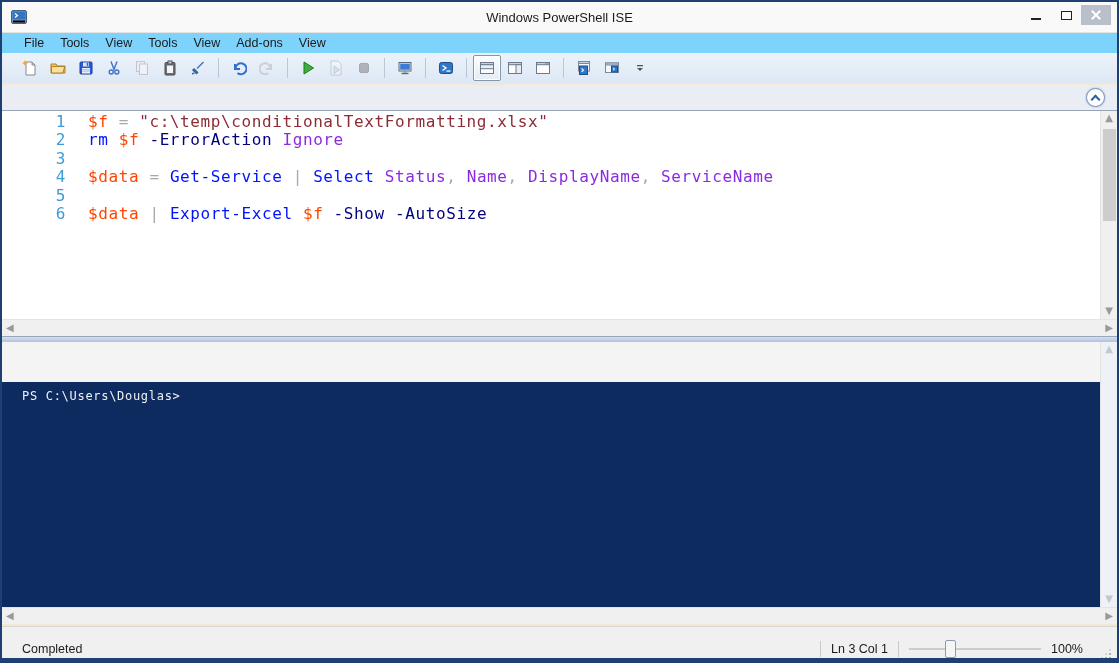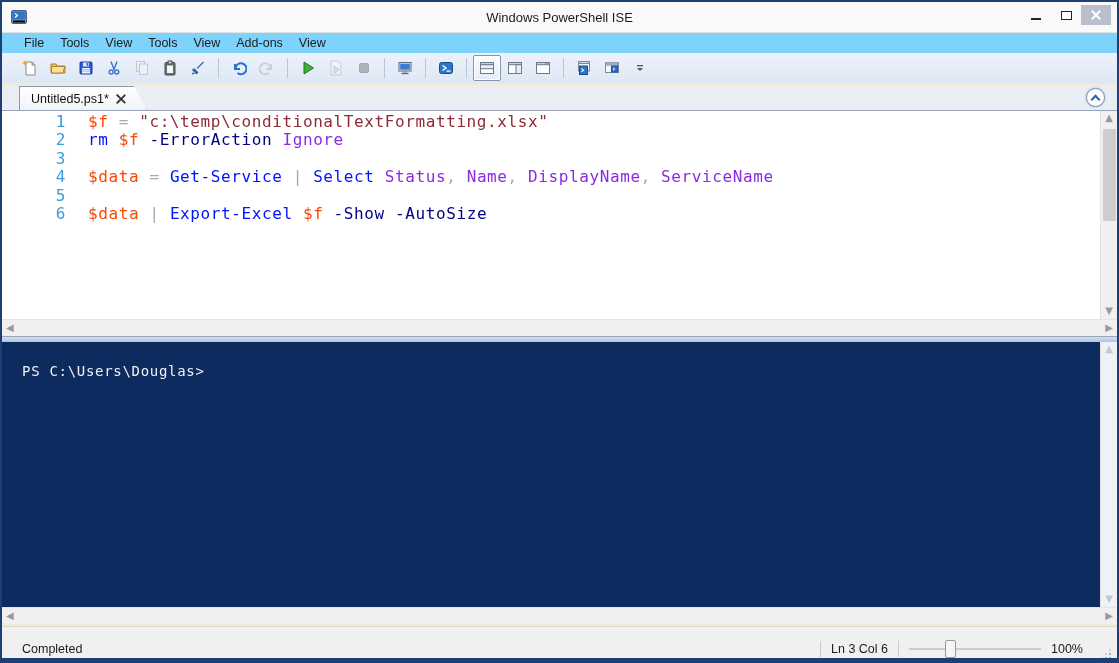--- a/index.html
+++ b/index.html
@@ -58,21 +58,21 @@
 
   
   .vscroll{width:17px;flex:none;background:#f0f0f0;display:flex;flex-direction:column;align-items:center;border-left:1px solid #e2e2e2;}
   .vthumb{width:13px;height:92px;background:#cdcdcd;margin-top:3px;}
   .arr{color:#9a9a9a;font-size:10px;line-height:14px;height:15px;font-family:"DejaVu Sans",sans-serif;}
   .hscroll{height:17px;flex:none;background:#f0f0f0;display:flex;align-items:center;justify-content:space-between;padding:0 4px;border-top:1px solid #e4e4e4;}
   .splitter{height:6px;flex:none;background:linear-gradient(#d4e0f1,#aec2e0);border-top:1px solid #9aa7b8;}
 
   
   .console{height:265px;flex:none;display:flex;}
-  .console-text{flex:1;color:var(--console-fg,#f1f1f4);font-family:"DejaVu Sans Mono",monospace;font-size:14px;letter-spacing:.7px;padding:21px 0 0 20px;background:var(--console-bg,#0D2B5E);}
+  .console-text{flex:1;color:var(--console-fg,#f1f1f4);font-family:"DejaVu Sans Mono",monospace;font-size:12px;letter-spacing:.7px;padding:7px 0 0 20px;background:var(--console-bg,#0D2B5E);margin-top:40px;}
   .console .vscroll{background:#eef1f5;}
   .console .arr{color:#c2c8cf;}
 
   
   .statusbar{height:32px;flex:none;background:#f0f0f0;border-top:1px solid #d6d6d6;display:flex;align-items:center;font-size:12.5px;color:#1b1b1b;padding:12px 4px 0 20px;}
   .sb-right{margin-left:auto;display:flex;align-items:center;gap:10px;}
   .sb-sep{width:1px;height:16px;background:#c9c9c9;}
   .slider{position:relative;width:132px;height:20px;}
   .slider-track{position:absolute;left:0;right:0;top:9px;height:2px;background:#c9ccd1;}
   .slider-thumb{position:absolute;left:36px;top:1px;width:11px;height:18px;background:#f5f5f5;border:1px solid #8f9bab;border-radius:2px;}
@@ -298,24 +298,20 @@
           <svg width="12" height="16" viewBox="0 0 12 16">
             <rect x="3" y="5" width="6" height="1.3" fill="#555"></rect>
             <path d="M3 8l3 3 3-3z" fill="#555"></path>
           </svg>
         </span>
       </button>
     </div>
   <div class="cream-line"></div>
 
   <div class="tabstrip">
-    <div class="tab">
-      <span>Untitled5.ps1*</span>
-      <span class="tab-close"></span>
-    </div>
     <div class="collapse-btn">
       <span class="chev-up"></span>
     </div>
   </div>
 
   <div class="editor">
     <div class="editor-body" id="editor-body"><div class="code-row"><span class="lineno" style="color: rgb(62, 156, 214);">1</span><span class="code-text"><span style="color: rgb(255, 69, 0);">$f</span><span style="color: rgb(169, 169, 169);"> = </span><span style="color: rgb(142, 42, 53);">"c:\temp\conditionalTextFormatting.xlsx"</span></span></div><div class="code-row"><span class="lineno" style="color: rgb(62, 156, 214);">2</span><span class="code-text"><span style="color: rgb(0, 18, 255);">rm</span><span style="color: rgb(255, 69, 0);"> $f</span><span style="color: rgb(0, 0, 128);"> -ErrorAction</span><span style="color: rgb(138, 43, 226);"> Ignore</span></span></div><div class="code-row"><span class="lineno" style="color: rgb(62, 156, 214);">3</span><span class="code-text"></span></div><div class="code-row"><span class="lineno" style="color: rgb(62, 156, 214);">4</span><span class="code-text"><span style="color: rgb(255, 69, 0);">$data</span><span style="color: rgb(169, 169, 169);"> = </span><span style="color: rgb(0, 18, 255);">Get-Service</span><span style="color: rgb(169, 169, 169);"> | </span><span style="color: rgb(0, 18, 255);">Select</span><span style="color: rgb(138, 43, 226);"> Status</span><span style="color: rgb(169, 169, 169);">,</span><span style="color: rgb(138, 43, 226);"> Name</span><span style="color: rgb(169, 169, 169);">,</span><span style="color: rgb(138, 43, 226);"> DisplayName</span><span style="color: rgb(169, 169, 169);">,</span><span style="color: rgb(138, 43, 226);"> ServiceName</span></span></div><div class="code-row"><span class="lineno" style="color: rgb(62, 156, 214);">5</span><span class="code-text"></span></div><div class="code-row"><span class="lineno" style="color: rgb(62, 156, 214);">6</span><span class="code-text"><span style="color: rgb(255, 69, 0);">$data</span><span style="color: rgb(169, 169, 169);"> | </span><span style="color: rgb(0, 18, 255);">Export-Excel</span><span style="color: rgb(255, 69, 0);"> $f</span><span style="color: rgb(0, 0, 128);"> -Show</span><span style="color: rgb(0, 0, 128);"> -AutoSize</span></span></div></div>
     <div class="vscroll">
       <span class="arr">▲</span>
       <span class="vthumb"></span>
@@ -341,21 +337,21 @@
   <div class="hscroll">
     <span class="arr">◀</span>
     <span class="arr">▶</span>
   </div>
   <div class="cream-line"></div>
 
   <div class="statusbar">
     <span>Completed</span>
     <div class="sb-right">
       <span class="sb-sep"></span>
-      <span>Ln 3 Col 6</span>
+      <span>Ln 3 Col 1</span>
       <span class="sb-sep"></span>
       <div class="slider">
         <div class="slider-track"></div>
         <div class="slider-thumb"></div>
       </div>
       <span>100%</span>
       <div class="grip"></div>
     </div>
   </div>
 </div>

